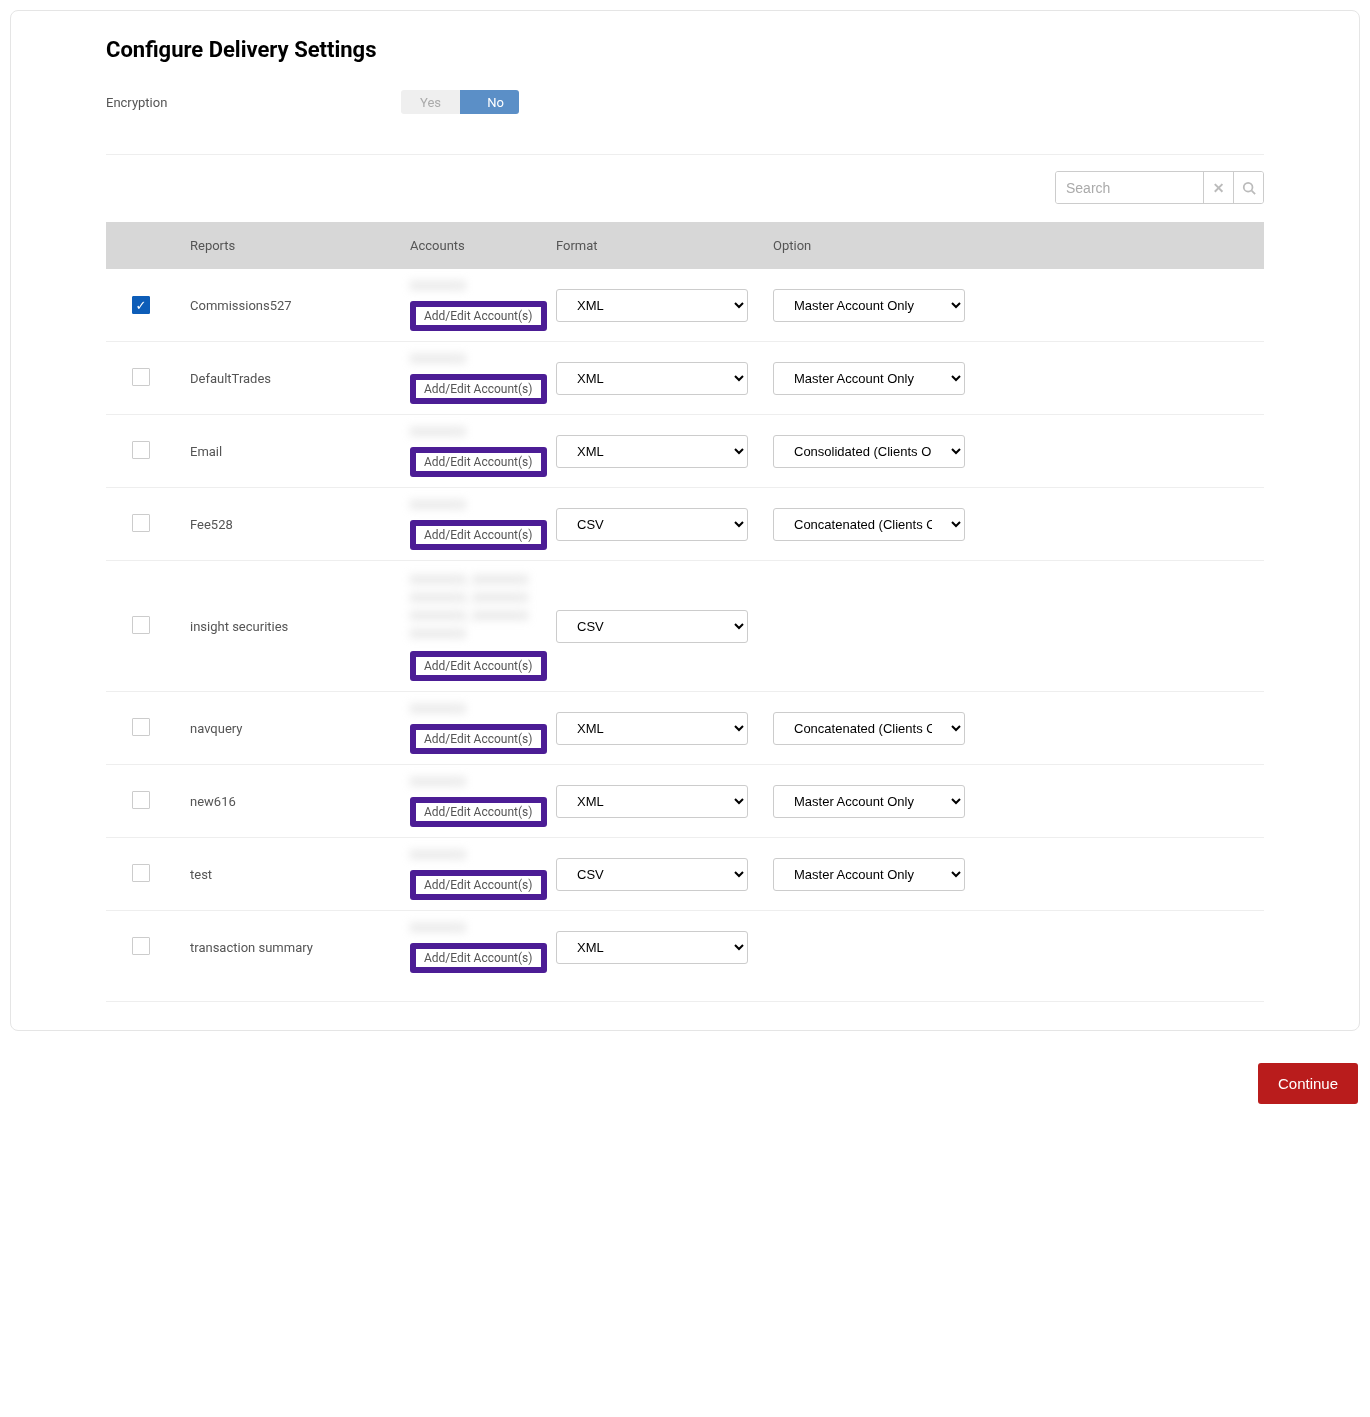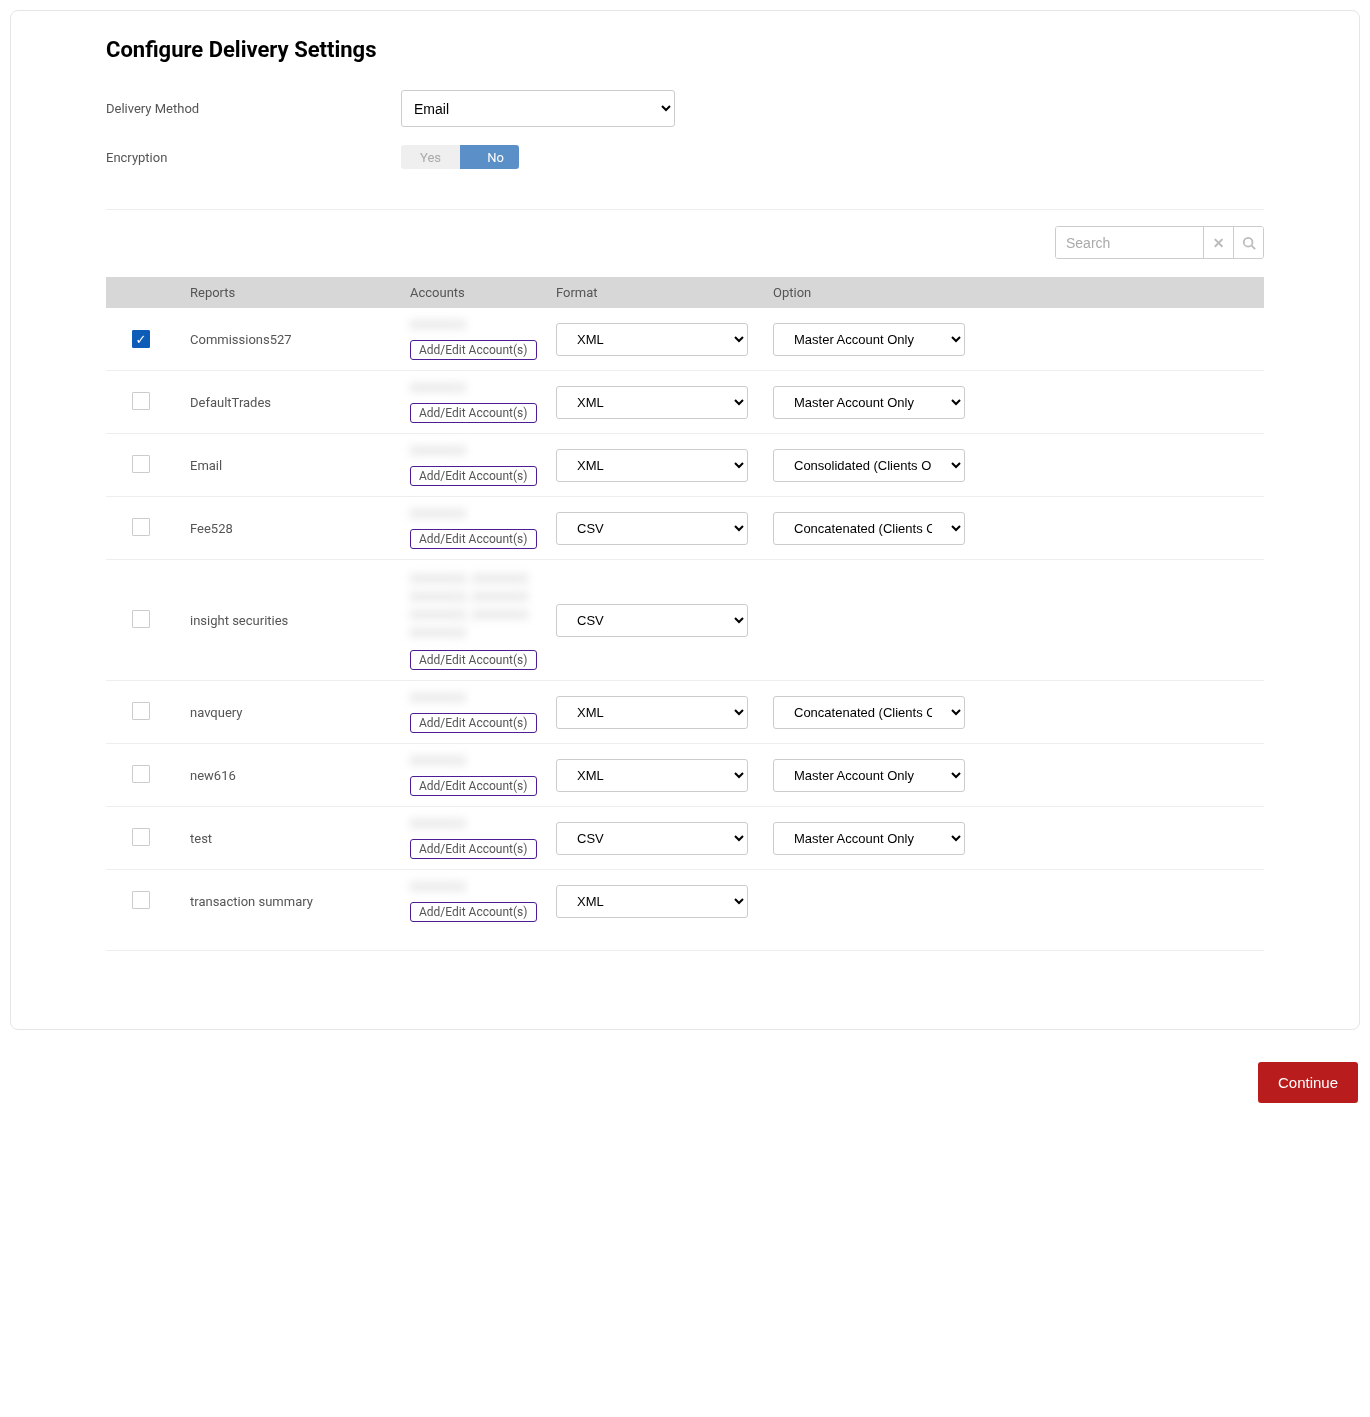--- a/index.html
+++ b/index.html
@@ -115,21 +115,21 @@
   .table {
     width: 100%;
     border-collapse: collapse;
   }
   .table thead th {
     background: #d7d7d7;
     color: #555;
     font-weight: 400;
     text-align: left;
     font-size: 13px;
-    padding: 8px 4px;
+    padding: 16px 4px;
   }
   .table th.c0 { width: 80px; }
   .table th.c1 { width: 220px; }
   .table th.c2 { width: 146px; }
   .table th.c3 { width: 217px; }
   .table th.c4 { }
 
   .table tbody td {
     border-bottom: 1px solid #eee;
     padding: 10px 4px;
@@ -163,21 +163,21 @@
     font-size: 12px;
     letter-spacing: 0.5px;
     margin-bottom: 8px;
     user-select: none;
   }
   .blurred.multi {
     line-height: 1.5;
   }
   .addedit {
     display: inline-block;
-    border: 1px solid #4c1d95;
+    border: 6px solid #4c1d95;
     border-radius: 3px;
     padding: 2px 8px;
     font-size: 12px;
     color: #555;
     background: #fff;
     cursor: pointer;
   }
   .cellstack {
     display: flex;
     flex-direction: column;
@@ -212,26 +212,20 @@
     cursor: pointer;
     text-align: center;
   }
 </style>
 </head>
 <body>
 
 <div class="panel">
   <h2 class="page-title">Configure Delivery Settings</h2>
 
-  <div class="form-row">
-    <div class="label">Delivery Method</div>
-    <select class="delivery-method">
-      <option>Email</option>
-    </select>
-  </div>
 
   <div class="form-row">
     <div class="label">Encryption</div>
     <div class="toggle-group">
       <div class="toggle-btn inactive">Yes</div>
       <div class="toggle-btn active">No</div>
     </div>
   </div>
 
   <hr class="divider">

